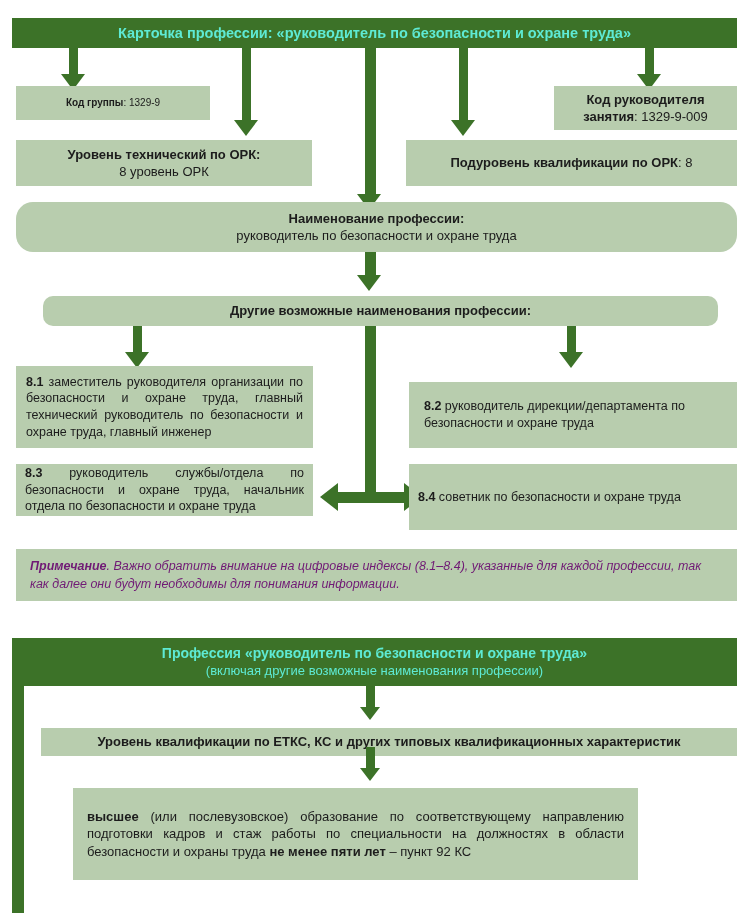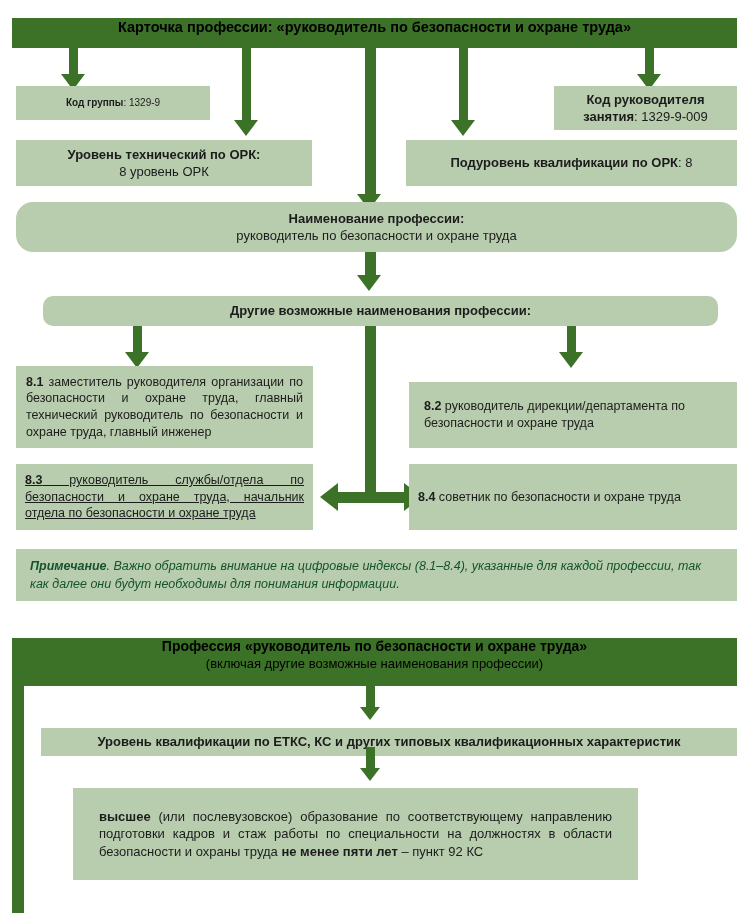--- a/index.html
+++ b/index.html
@@ -9,24 +9,24 @@
     font-family:"Liberation Sans","DejaVu Sans",sans-serif;
     color:#1a1a1a;
     overflow:hidden;
   }
   #stage{position:relative;width:750px;height:924px;}
 
   
   .dark{
     position:absolute;
     background:#3c7228;
-    color:#000000;
+    color:#5eead4;
     font-weight:bold;
     display:flex;flex-direction:column;
-    align-items:center;
+    align-items:center;justify-content:center;
     text-align:center;
     line-height:1.28;
   }
   .light{
     position:absolute;
     background:#b8cdae;
     color:#1c1c1c;
     line-height:1.33;
   }
   .light.center{display:flex;flex-direction:column;align-items:center;justify-content:center;text-align:center;}
@@ -60,21 +60,21 @@
     border-left:18px solid #3c7228;
   }
 
   
   .note{
     position:absolute;
     background:#b8cdae;
     font-style:italic;
     font-size:12.5px;
     line-height:1.45;
-    color:#14532d;
+    color:#701a75;
     display:flex;flex-direction:column;justify-content:center;
     padding:0 14px;
     box-sizing:border-box;
     text-align:left;
   }
 
   
   .rail{position:absolute;background:#3c7228;}
 </style>
 </head>
@@ -154,21 +154,21 @@
       <span class="b">8.1</span><span> заместитель руководителя организации по безопасности и охране труда, главный технический руководитель по безопасности и охране труда, главный инженер</span>
     </div>
   </div>
 
   <div class="light left" style="left:409px;top:382px;width:328px;height:66px;font-size:12.5px;padding:0 15px;box-sizing:border-box;">
     <div>
       <span class="b">8.2</span><span> руководитель дирекции/департамента по безопасности и охране труда</span>
     </div>
   </div>
 
-  <div class="light just" style="left:16px;top:464px;width:297px;height:66px;font-size:12.5px;padding:0 9px;box-sizing:border-box;text-decoration:underline;">
+  <div class="light just" style="left:16px;top:464px;width:297px;height:52px;font-size:12.5px;padding:0 9px;box-sizing:border-box;">
     <div>
       <span class="b">8.3</span><span> руководитель службы/отдела по безопасности и охране труда, начальник отдела по безопасности и охране труда</span>
     </div>
   </div>
 
   <div class="light left" style="left:409px;top:464px;width:328px;height:66px;font-size:12.5px;padding:0 9px;box-sizing:border-box;">
     <div>
       <span class="b">8.4</span><span> советник по безопасности и охране труда</span>
     </div>
   </div>
@@ -189,19 +189,19 @@
   <div class="stem" style="left:366px;top:686px;width:9px;height:25px;"></div>
   <div class="head-down sm" style="left:360px;top:707px;"></div>
 
   <div class="light center" style="left:41px;top:719px;width:696px;height:28px;font-size:13px;margin-top:9px;">
     <span class="b">Уровень квалификации по ЕТКС, КС и других типовых квалификационных характеристик</span>
   </div>
 
   <div class="stem" style="left:366px;top:747px;width:9px;height:25px;"></div>
   <div class="head-down sm" style="left:360px;top:768px;"></div>
 
-  <div class="light just" style="left:73px;top:788px;width:565px;height:92px;font-size:13px;padding:0 26px;box-sizing:border-box;">
+  <div class="light just" style="left:73px;top:788px;width:565px;height:92px;font-size:13px;padding:0 14px;box-sizing:border-box;">
     <div>
       <span class="b">высшее</span><span> (или послевузовское) образование по соответствующему направлению подготовки кадров и стаж работы по специальности на должностях в области безопасности и охраны труда </span><span class="b">не менее пяти лет</span><span> – пункт 92 КС</span>
     </div>
   </div>
 
 </div>
 
 </body></html>

